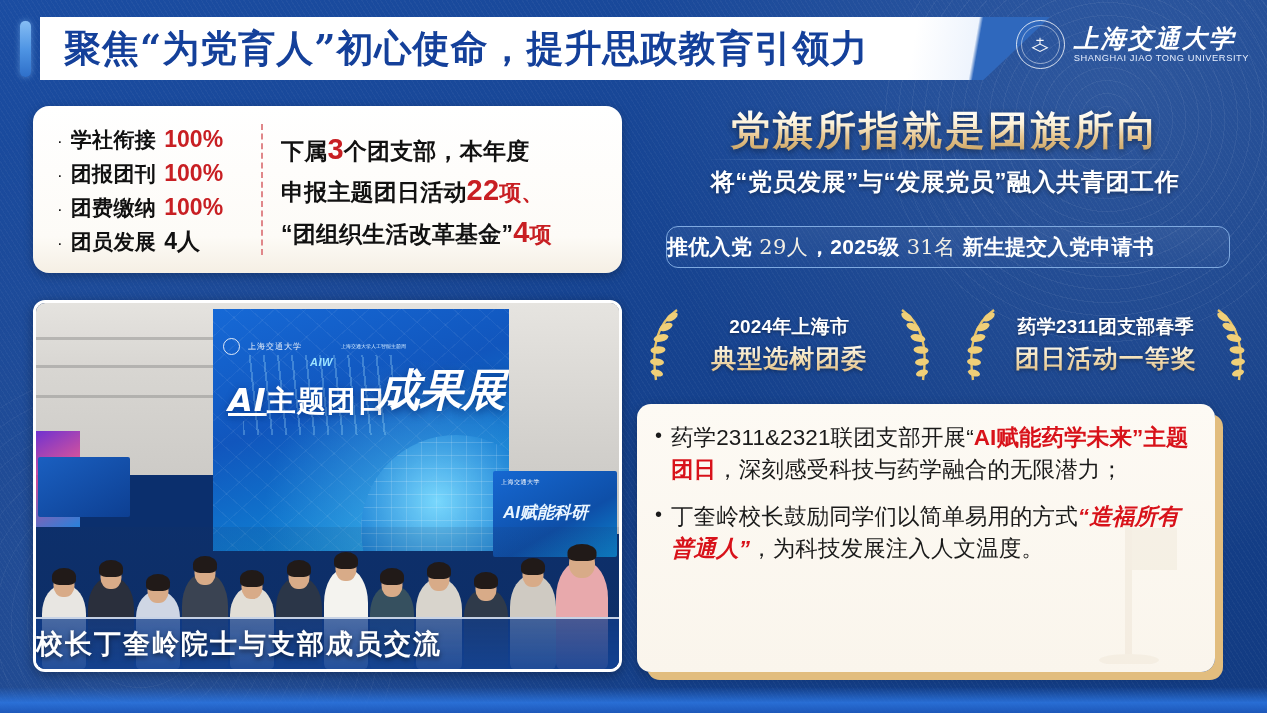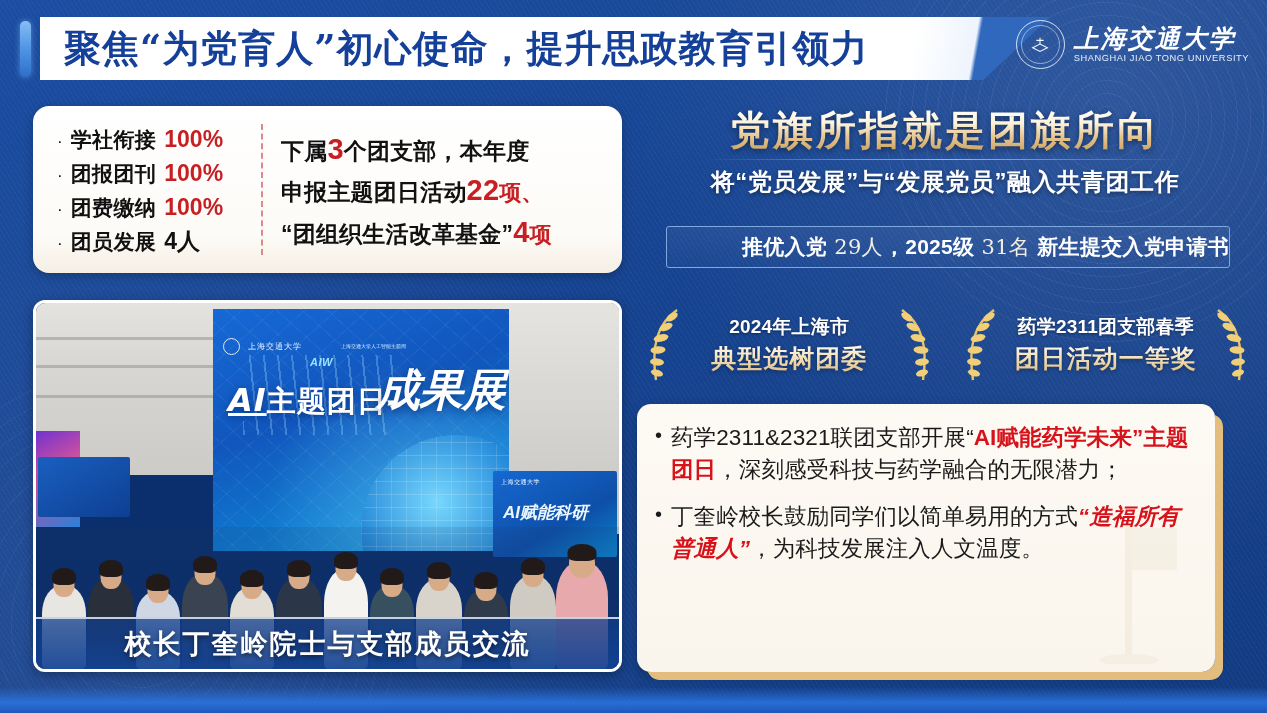--- a/index.html
+++ b/index.html
@@ -234,21 +234,21 @@
     background: #d8ab88;
   }
   .person .hair {
     position: absolute; left: 50%; transform: translateX(-50%); top: -17px;
     width: 24px; height: 17px; border-radius: 50% 50% 30% 30%;
     background: #211a18;
   }
   .photo-caption {
     position: absolute; left: 0; right: 0; bottom: 0; height: 52px;
     background: linear-gradient(180deg, rgba(16,60,138,0.74) 0%, rgba(18,66,148,0.92) 100%);
-    display: flex; align-items: center; justify-content: center;
+    display: flex; align-items: center; justify-content: flex-start;
     border-top: 2px solid rgba(255,255,255,0.75);
   }
   .photo-caption span {
     font-size: 27px; font-weight: bold; color: #fff; letter-spacing: 2px;
     text-shadow: 0 2px 5px rgba(0,0,0,0.55);
     font-family: "DejaVu Sans", sans-serif;
   }
 
   
   .r-title-wrap { position: absolute; left: 640px; top: 108px; width: 610px; text-align: center; }
@@ -264,22 +264,22 @@
   .r-rule {
     margin: 6px auto 0; width: 480px; height: 1.5px;
     background: linear-gradient(90deg, rgba(255,255,255,0) 0%, rgba(190,220,255,0.75) 50%, rgba(255,255,255,0) 100%);
   }
   .r-subtitle {
     margin-top: 6px; font-size: 24px; font-weight: bold; color: #ffffff;
     letter-spacing: 0.6px; text-shadow: 0 2px 4px rgba(0,0,0,0.4);
   }
   .r-pill {
     position: absolute; left: 666px; top: 226px; width: 564px; height: 42px;
-    border: 1.6px solid #7ea9e0; border-radius: 3px;
-    display: flex; align-items: center; justify-content: flex-end;
+    border: 1.6px solid #7ea9e0; border-radius: 12px;
+    display: flex; align-items: center; justify-content: flex-start;
     background: linear-gradient(180deg, rgba(255,255,255,0.055) 0%, rgba(255,255,255,0.015) 100%);
   }
   .r-pill span { font-size: 21px; color: #ffffff; font-weight: bold; letter-spacing: 0.3px; }
   .r-pill .num {
     font-family: "DejaVu Serif", "Liberation Serif", serif;
     font-weight: normal; color: #f3efe4; padding: 0 1px;
   }
 
   
   .awards { position: absolute; left: 645px; top: 300px; width: 605px; height: 88px; display: flex; gap: 28px; }

